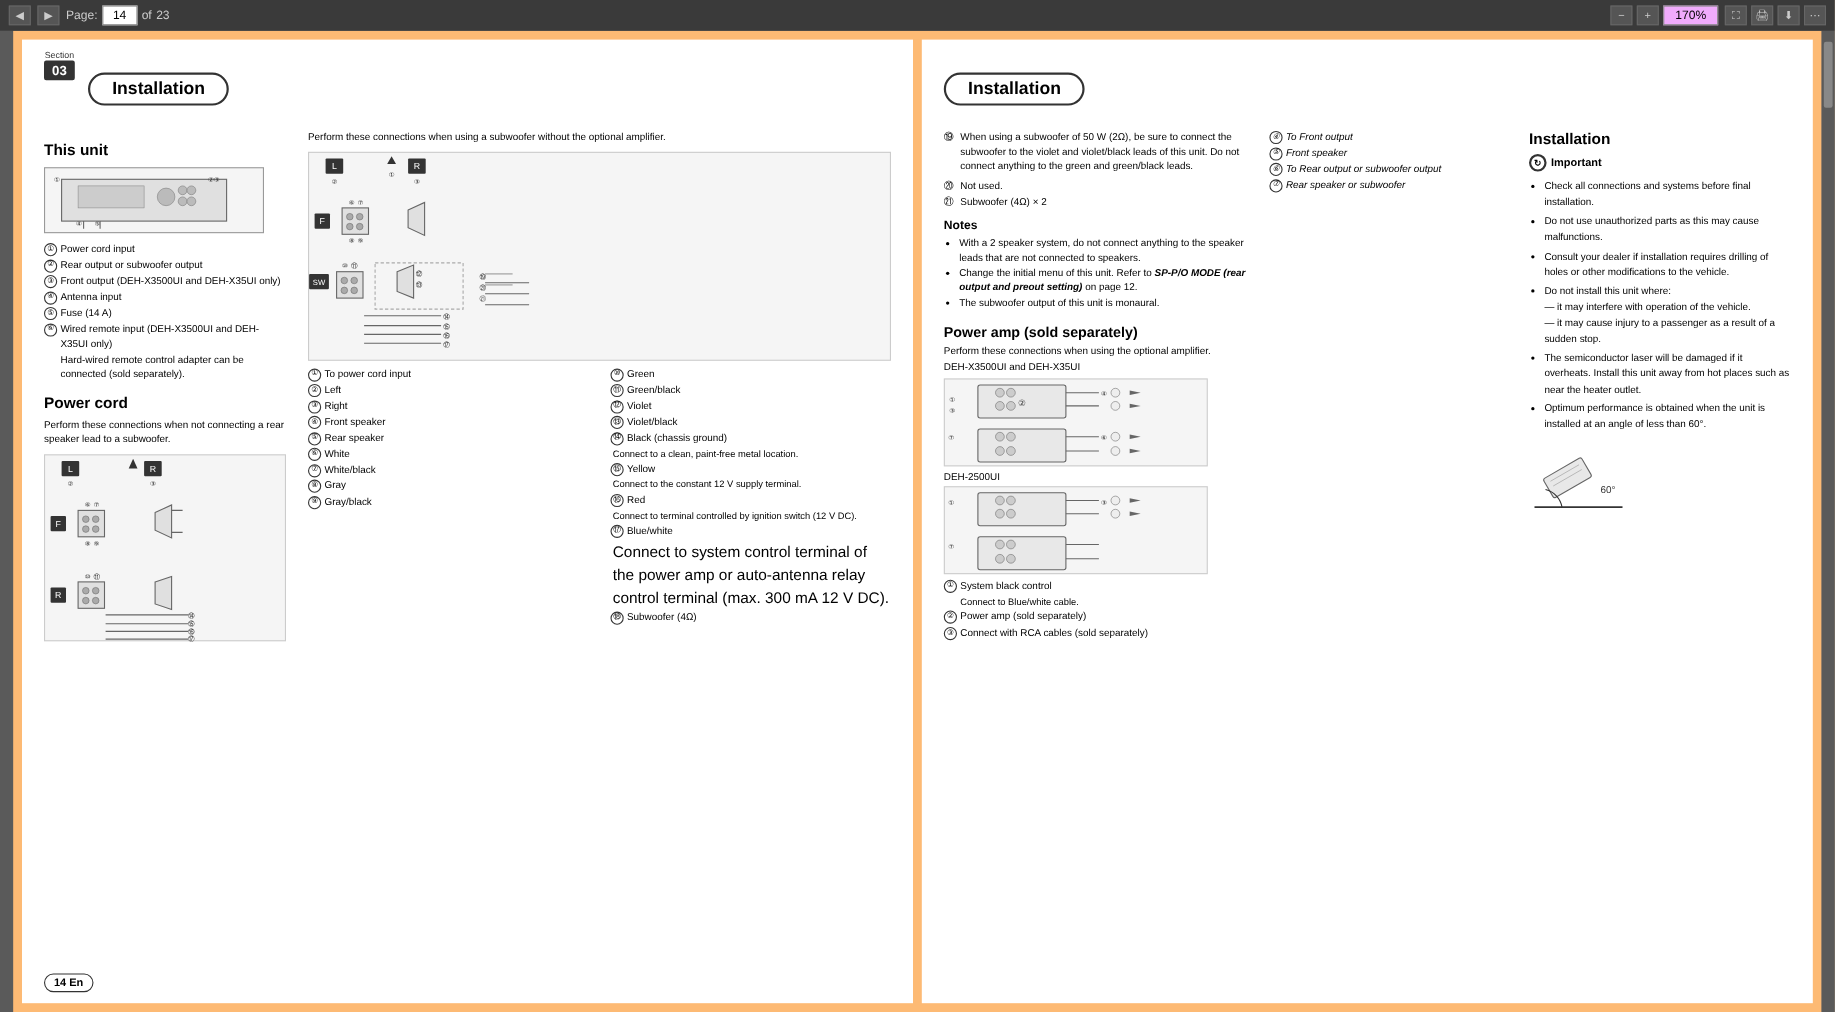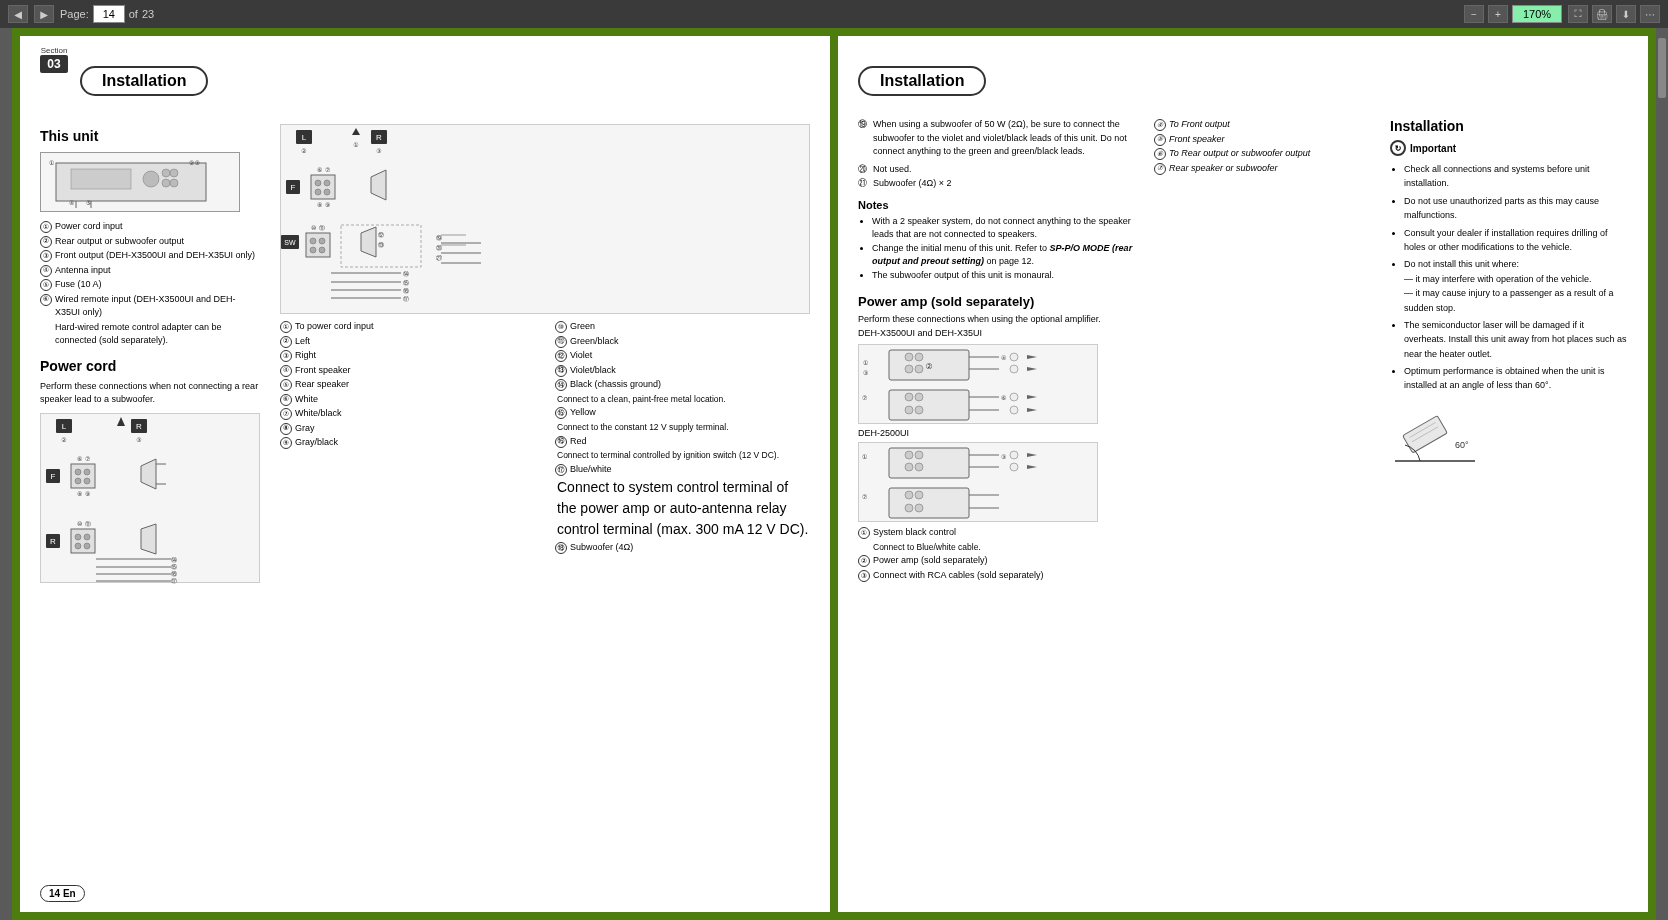--- a/index.html
+++ b/index.html
@@ -54,21 +54,21 @@
     .toolbar-spacer { flex: 1; }
     .toolbar-zoom {
       display: flex;
       align-items: center;
       gap: 4px;
       color: #ccc;
     }
     .toolbar-zoom-input {
       width: 50px;
       height: 18px;
-      background: #86efac;
+      background: #f0abfc;
       border: 1px solid #888;
       text-align: center;
       font-size: 11px;
     }
     .toolbar-right {
       display: flex;
       align-items: center;
       gap: 4px;
     }
 
@@ -99,21 +99,21 @@
       width: 8px;
       height: 60px;
       background: #888;
       margin-top: 10px;
       border-radius: 2px;
     }
 
     
     .pages-container {
       flex: 1;
-      background: #4d7c0f;
+      background: #fdba74;
       display: flex;
       gap: 8px;
       padding: 8px;
       overflow: hidden;
     }
 
     
     .page {
       background: #fff;
       flex: 1;
@@ -425,21 +425,21 @@
             <li>
                 <span class="num-circle">③</span>
                 <span>Front output (DEH-X3500UI and DEH-X35UI only)</span>
               </li>
             <li>
                 <span class="num-circle">④</span>
                 <span>Antenna input</span>
               </li>
             <li>
                 <span class="num-circle">⑤</span>
-                <span>Fuse (10 A)</span>
+                <span>Fuse (14 A)</span>
               </li>
             <li>
                 <span class="num-circle">⑥</span>
                 <span>Wired remote input (DEH-X3500UI and DEH-X35UI only)</span>
               </li>
             <li>
                 <span style="padding-left:15px;">Hard-wired remote control adapter can be connected (sold separately).</span>
               </li>
           </ul>
 
@@ -495,20 +495,21 @@
               <line x1="55" y1="153" x2="130" y2="153" stroke="#666" stroke-width="1"></line>
               <text x="130" y="162" font-size="6" fill="#333">⑯</text>
               <line x1="55" y1="160" x2="130" y2="160" stroke="#666" stroke-width="1"></line>
               <text x="130" y="169" font-size="6" fill="#333">⑰</text>
               <line x1="55" y1="167" x2="130" y2="167" stroke="#666" stroke-width="1"></line>
             </svg>
           </div>
         </div>
 
         <div class="left-col-2">
+          <p class="small-text">Perform these connections when using a subwoofer without the optional amplifier.</p>
 
           <div class="wiring-diagram" style="height:190px;">
             <svg viewBox="0 0 250 190" width="250" height="190">
 
               <rect x="15" y="5" width="16" height="14" fill="#333" rx="1"></rect>
               <text x="23" y="15" font-size="8" fill="white" text-anchor="middle">L</text>
               <text x="23" y="28" font-size="6" fill="#333" text-anchor="middle">②</text>
 
               <polygon points="75,3 71,10 79,10" fill="#333"></polygon>
               <text x="75" y="22" font-size="6" fill="#333" text-anchor="middle">①</text>
@@ -821,21 +822,21 @@
 
         <div class="right-col-3">
           <h2 class="install-right-title">Installation</h2>
 
           <div class="important-badge">
             <div class="important-icon">↻</div>
             <span>Important</span>
           </div>
 
           <ul class="install-notes">
-            <li>Check all connections and systems before unit installation.</li>
+            <li>Check all connections and systems before final installation.</li>
             <li>Do not use unauthorized parts as this may cause malfunctions.</li>
             <li>Consult your dealer if installation requires drilling of holes or other modifications to the vehicle.</li>
             <li>Do not install this unit where:
               <br>— it may interfere with operation of the vehicle.
               <br>— it may cause injury to a passenger as a result of a sudden stop.
             </li>
             <li>The semiconductor laser will be damaged if it overheats. Install this unit away from hot places such as near the heater outlet.</li>
             <li>Optimum performance is obtained when the unit is installed at an angle of less than 60°.</li>
           </ul>
 

